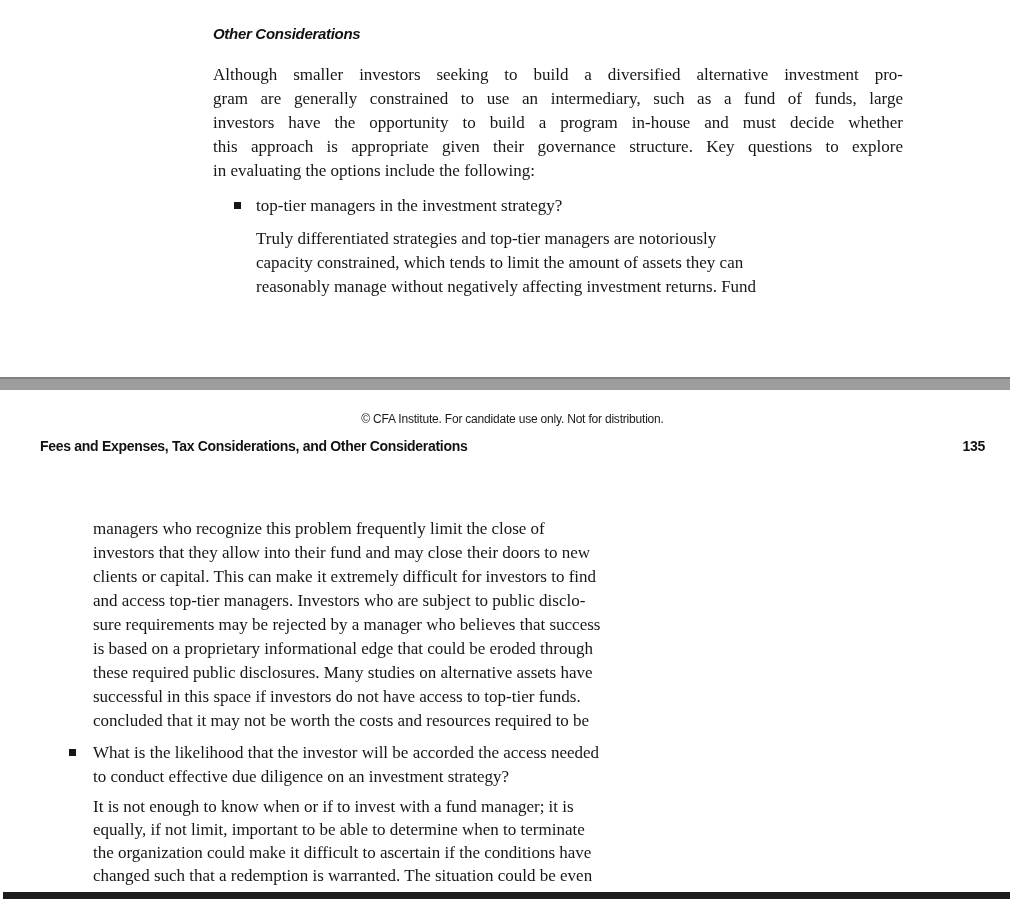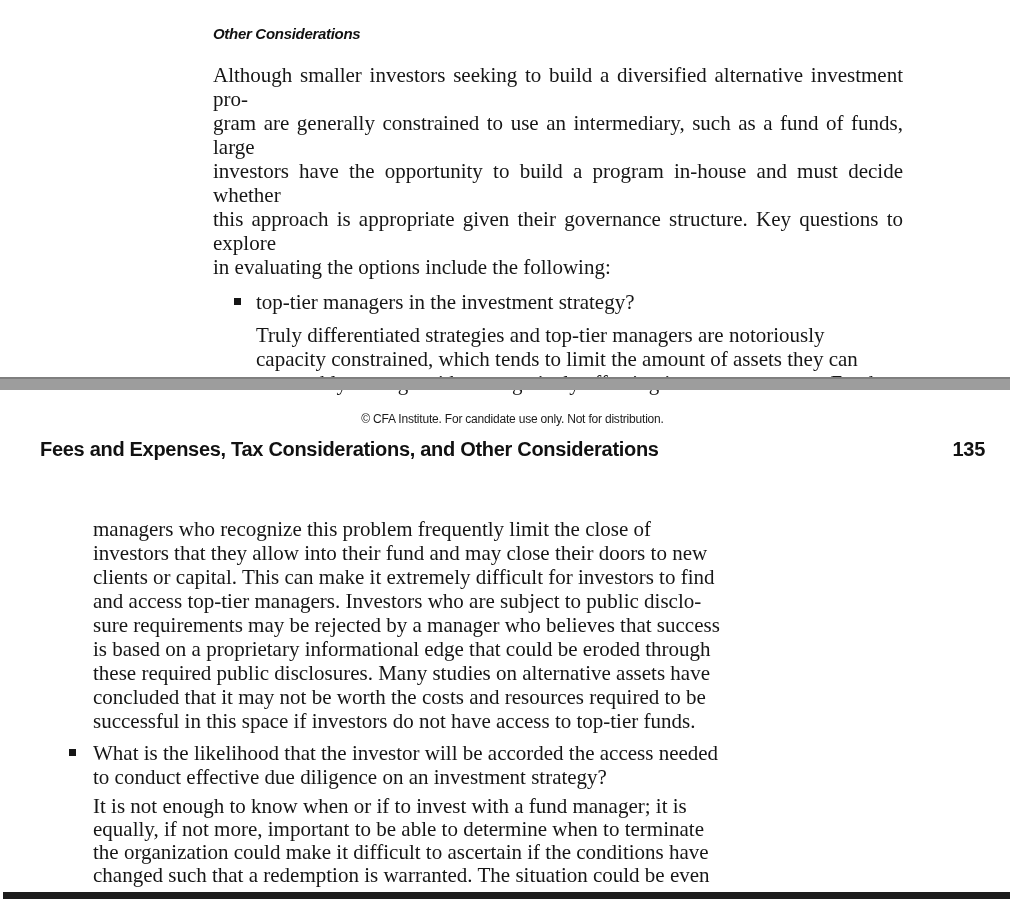--- a/index.html
+++ b/index.html
@@ -4,21 +4,21 @@
 <style>
   html, body { margin: 0; padding: 0; }
   body {
     width: 1010px; height: 899px;
     background: #ffffff;
     overflow: hidden;
     position: relative;
     color: #161616;
     -webkit-font-smoothing: antialiased;
   }
-  .serif { font-family: "Liberation Serif", serif; font-size: 21px; line-height: 24px; }
+  .serif { font-family: "Liberation Serif", serif; font-size: 17px; line-height: 24px; }
 
   
   #page1 { position: absolute; left: 213px; top: 22px; width: 690px; }
   #page1-heading {
     font-family: "Liberation Sans", sans-serif;
     font-weight: 700; font-size: 15px; line-height: 24px;
     letter-spacing: -0.3px; margin: 0 0 17px 0; color: #111; font-style: italic;
   }
   .jpara .line { text-align: justify; text-align-last: justify; }
   .jpara .line:last-child { text-align-last: left; }
@@ -37,21 +37,21 @@
   
   #copyright {
     position: absolute; top: 412px; left: 40px; width: 945px;
     text-align: center; font-family: "Liberation Sans", sans-serif;
     font-size: 12px; letter-spacing: -0.2px; color: #1a1a1a;
   }
   #runhead {
     position: absolute; top: 438px; left: 40px; width: 945px;
     display: flex; justify-content: space-between; align-items: baseline;
     font-family: "Liberation Sans", sans-serif; font-weight: 700;
-    font-size: 20px; letter-spacing: -0.3px; color: #111;
+    font-size: 14px; letter-spacing: -0.3px; color: #111;
   }
 
   
   #page2 { position: absolute; left: 67px; top: 517px; width: 660px; }
   #p2-continuation { padding-left: 26px; }
   .bullet-p2 { position: relative; padding-left: 26px; margin-top: 8px; }
   .bullet-p2 .sq { left: 2px; }
   .bullet-p2 .answer { margin-top: 6px; line-height: 23px; }
 
   
@@ -100,33 +100,33 @@
 
   <section id="page2">
     <div id="p2-continuation" class="serif">
         <div class="line">managers who recognize this problem frequently limit the close of</div>
         <div class="line">investors that they allow into their fund and may close their doors to new</div>
         <div class="line">clients or capital. This can make it extremely difficult for investors to find</div>
         <div class="line">and access top-tier managers. Investors who are subject to public disclo-</div>
         <div class="line">sure requirements may be rejected by a manager who believes that success</div>
         <div class="line">is based on a proprietary informational edge that could be eroded through</div>
         <div class="line">these required public disclosures. Many studies on alternative assets have</div>
+        <div class="line">successful in this space if investors do not have access to top-tier funds.</div>
         <div class="line">concluded that it may not be worth the costs and resources required to be</div>
-        <div class="line">successful in this space if investors do not have access to top-tier funds.</div>
       </div>
 
     <div class="bullet-p2 serif">
       <span class="sq"></span>
       <div>
           <div class="line">What is the likelihood that the investor will be accorded the access needed</div>
           <div class="line">to conduct effective due diligence on an investment strategy?</div>
         </div>
       <div class="answer">
           <div class="line">It is not enough to know when or if to invest with a fund manager; it is</div>
-          <div class="line">equally, if not more, important to be able to determine when to terminate</div>
+          <div class="line">equally, if not limit, important to be able to determine when to terminate</div>
           <div class="line">the organization could make it difficult to ascertain if the conditions have</div>
           <div class="line">changed such that a redemption is warranted. The situation could be even</div>
         </div>
     </div>
   </section>
 
   <div id="bottombar"></div>
 
 </div>
 

